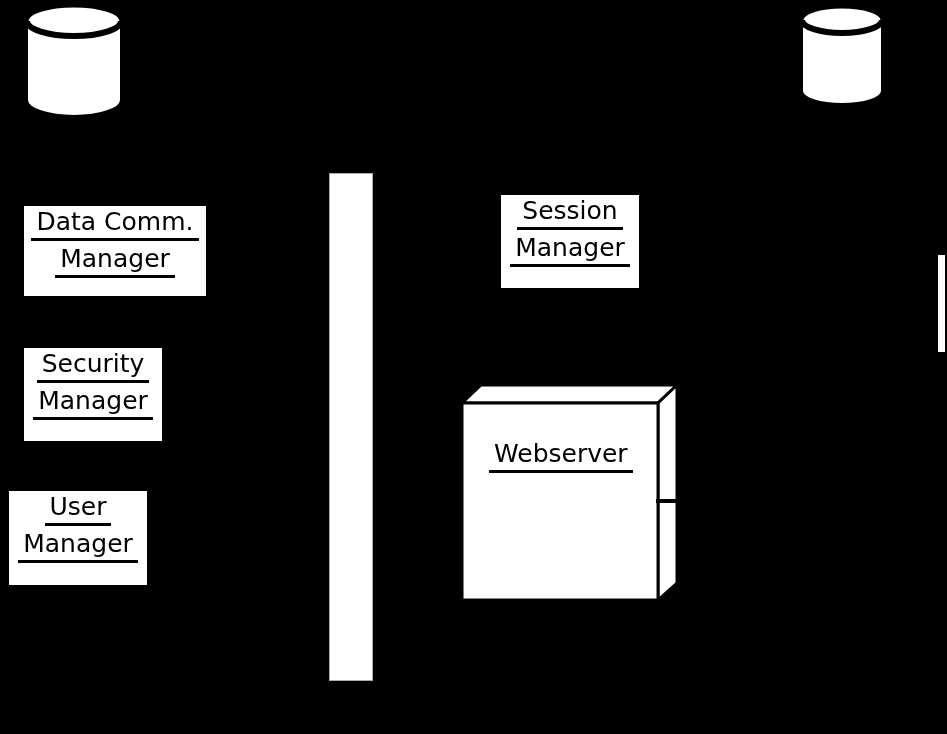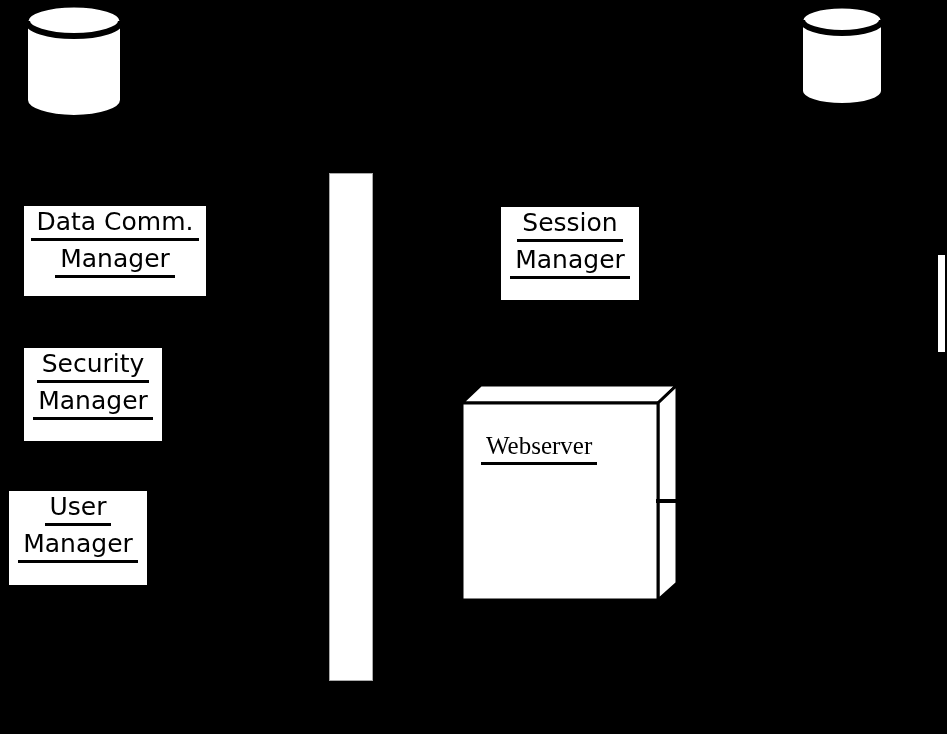--- a/index.html
+++ b/index.html
@@ -71,33 +71,33 @@
   <div class="abs obj-box" style="left:21px;top:345px;width:144px;height:99px;">
     <span class="obj-line">Security</span>
     <span class="obj-line">Manager</span>
   </div>
 
   <div class="abs obj-box" style="left:6px;top:488px;width:144px;height:100px;">
     <span class="obj-line">User</span>
     <span class="obj-line">Manager</span>
   </div>
 
-  <div class="abs obj-box" style="left:498px;top:204px;width:144px;height:99px;">
+  <div class="abs obj-box" style="left:498px;top:192px;width:144px;height:99px;">
     <span class="obj-line">Session</span>
     <span class="obj-line">Manager</span>
   </div>
 
 
   <div class="abs edge-sliver" style="left:938px;top:255px;width:7px;height:97px;"></div>
 
   <div class="abs" style="left:455px;top:378px;width:230px;height:230px;">
     <svg width="230" height="230" viewBox="0 0 230 230">
       <polygon points="7,25 203,25 222,7 26,7" fill="#fff" stroke="#000" stroke-width="3"></polygon>
       <polygon points="203,25 222,7 222,205 203,222" fill="#fff" stroke="#000" stroke-width="3"></polygon>
       <rect x="7" y="25" width="196" height="197" fill="#fff" stroke="#000" stroke-width="3"></rect>
       <line x1="201" y1="123" x2="224" y2="123" stroke="#000" stroke-width="4"></line>
     </svg>
     <div class="node-label" style="left:22px;top:50px;">
-      <span class="obj-line" style="margin:4px;font-family:Liberation Serif, serif;">Webserver</span>
+      <span class="obj-line" style="margin:12px;">Webserver</span>
     </div>
   </div>
 
 </div>
 
 </body></html>

